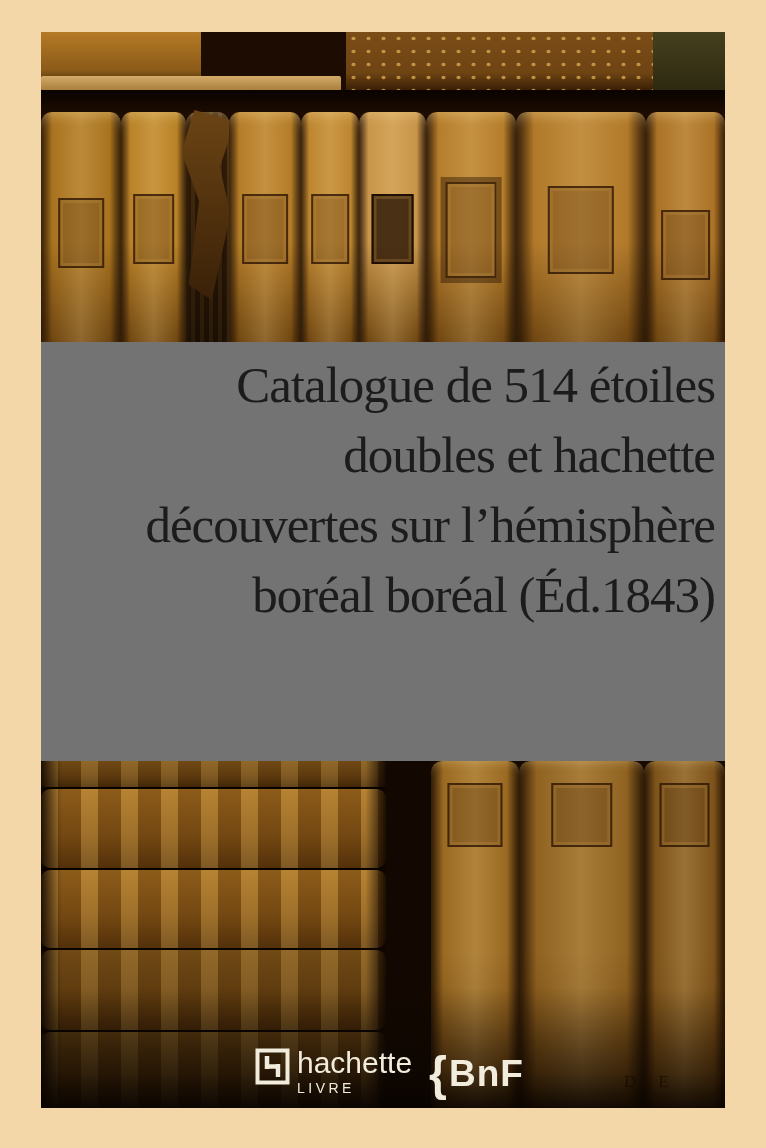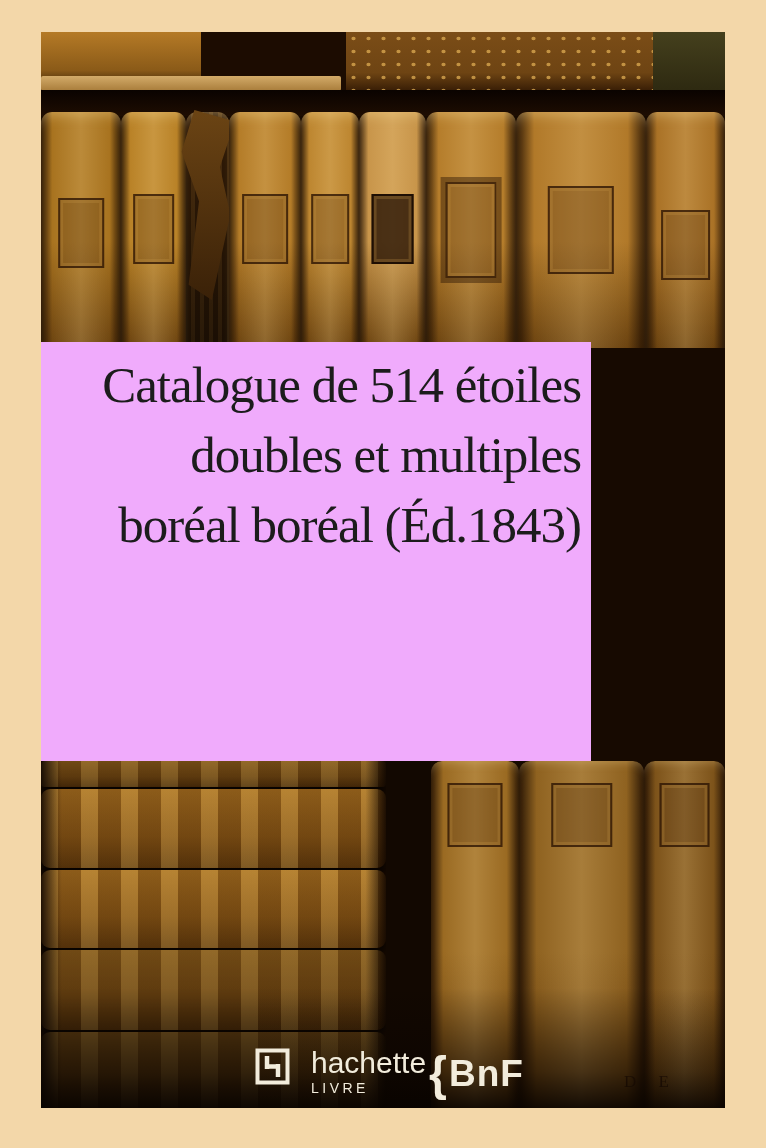--- a/index.html
+++ b/index.html
@@ -76,37 +76,37 @@
   .spine.b{top:729px;height:347px;box-shadow:inset 0 8px 10px -6px rgba(255,225,160,.28);}
   .de-text{
     left:583px;top:1040px;
     font-family:"Liberation Serif",serif;font-size:17px;letter-spacing:9px;
     color:rgba(48,24,6,.85);
   }
   .vignette{left:0;top:956px;width:100%;height:120px;
     background:linear-gradient(180deg,rgba(10,4,0,0) 0%,rgba(10,4,0,.55) 70%,rgba(8,3,0,.9) 100%);}
   
   .title-band{
-    position:absolute;left:41px;top:342px;width:550px;height:419px;
-    background:#f0abfc;
+    position:absolute;left:41px;top:342px;width:684px;height:419px;
+    background:#737373;
   }
   .book-title{
     margin:0;padding:8px 10px 0 0;
     text-align:right;
     font-family:"Liberation Serif","DejaVu Serif",serif;
     font-weight:400;
     font-size:51px;line-height:70px;letter-spacing:-1px;
     color:#1c1c1c;
   }
   .title-line{display:block;}
   
   .logos{position:absolute;left:0;top:0;width:100%;height:100%;pointer-events:none;}
   .hachette{
     position:absolute;left:214px;top:1016px;
-    display:flex;align-items:flex-start;gap:21px;color:#f2ecdc;
+    display:flex;align-items:flex-start;gap:7px;color:#f2ecdc;
   }
   .hachette-text{display:flex;flex-direction:column;line-height:1;}
   .hachette-name{font-size:30px;letter-spacing:0px;}
   .hachette-sub{font-size:14px;letter-spacing:3.5px;margin-top:3px;}
   .bnf{
     position:absolute;left:388px;top:1018px;
     display:flex;align-items:center;color:#f2ecdc;font-weight:bold;
   }
   .bnf-brace{font-size:46px;line-height:1;transform:scaleY(1.05);margin-right:2px;}
   .bnf-name{font-size:37px;line-height:1;letter-spacing:1px;}
@@ -185,16 +185,17 @@
     <div class="bnf">
       <span class="bnf-brace">{</span>
       <span class="bnf-name">BnF</span>
     </div>
   </div>
 </div>
 
 <div class="title-band">
   <h1 class="book-title">
     <span class="title-line">Catalogue de 514 étoiles</span>
-    <span class="title-line">doubles et multiples</span>
+    <span class="title-line">doubles et hachette</span>
+    <span class="title-line">découvertes sur l’hémisphère</span>
     <span class="title-line">boréal boréal (Éd.1843)</span>
   </h1>
 </div>
 
 </body></html>

